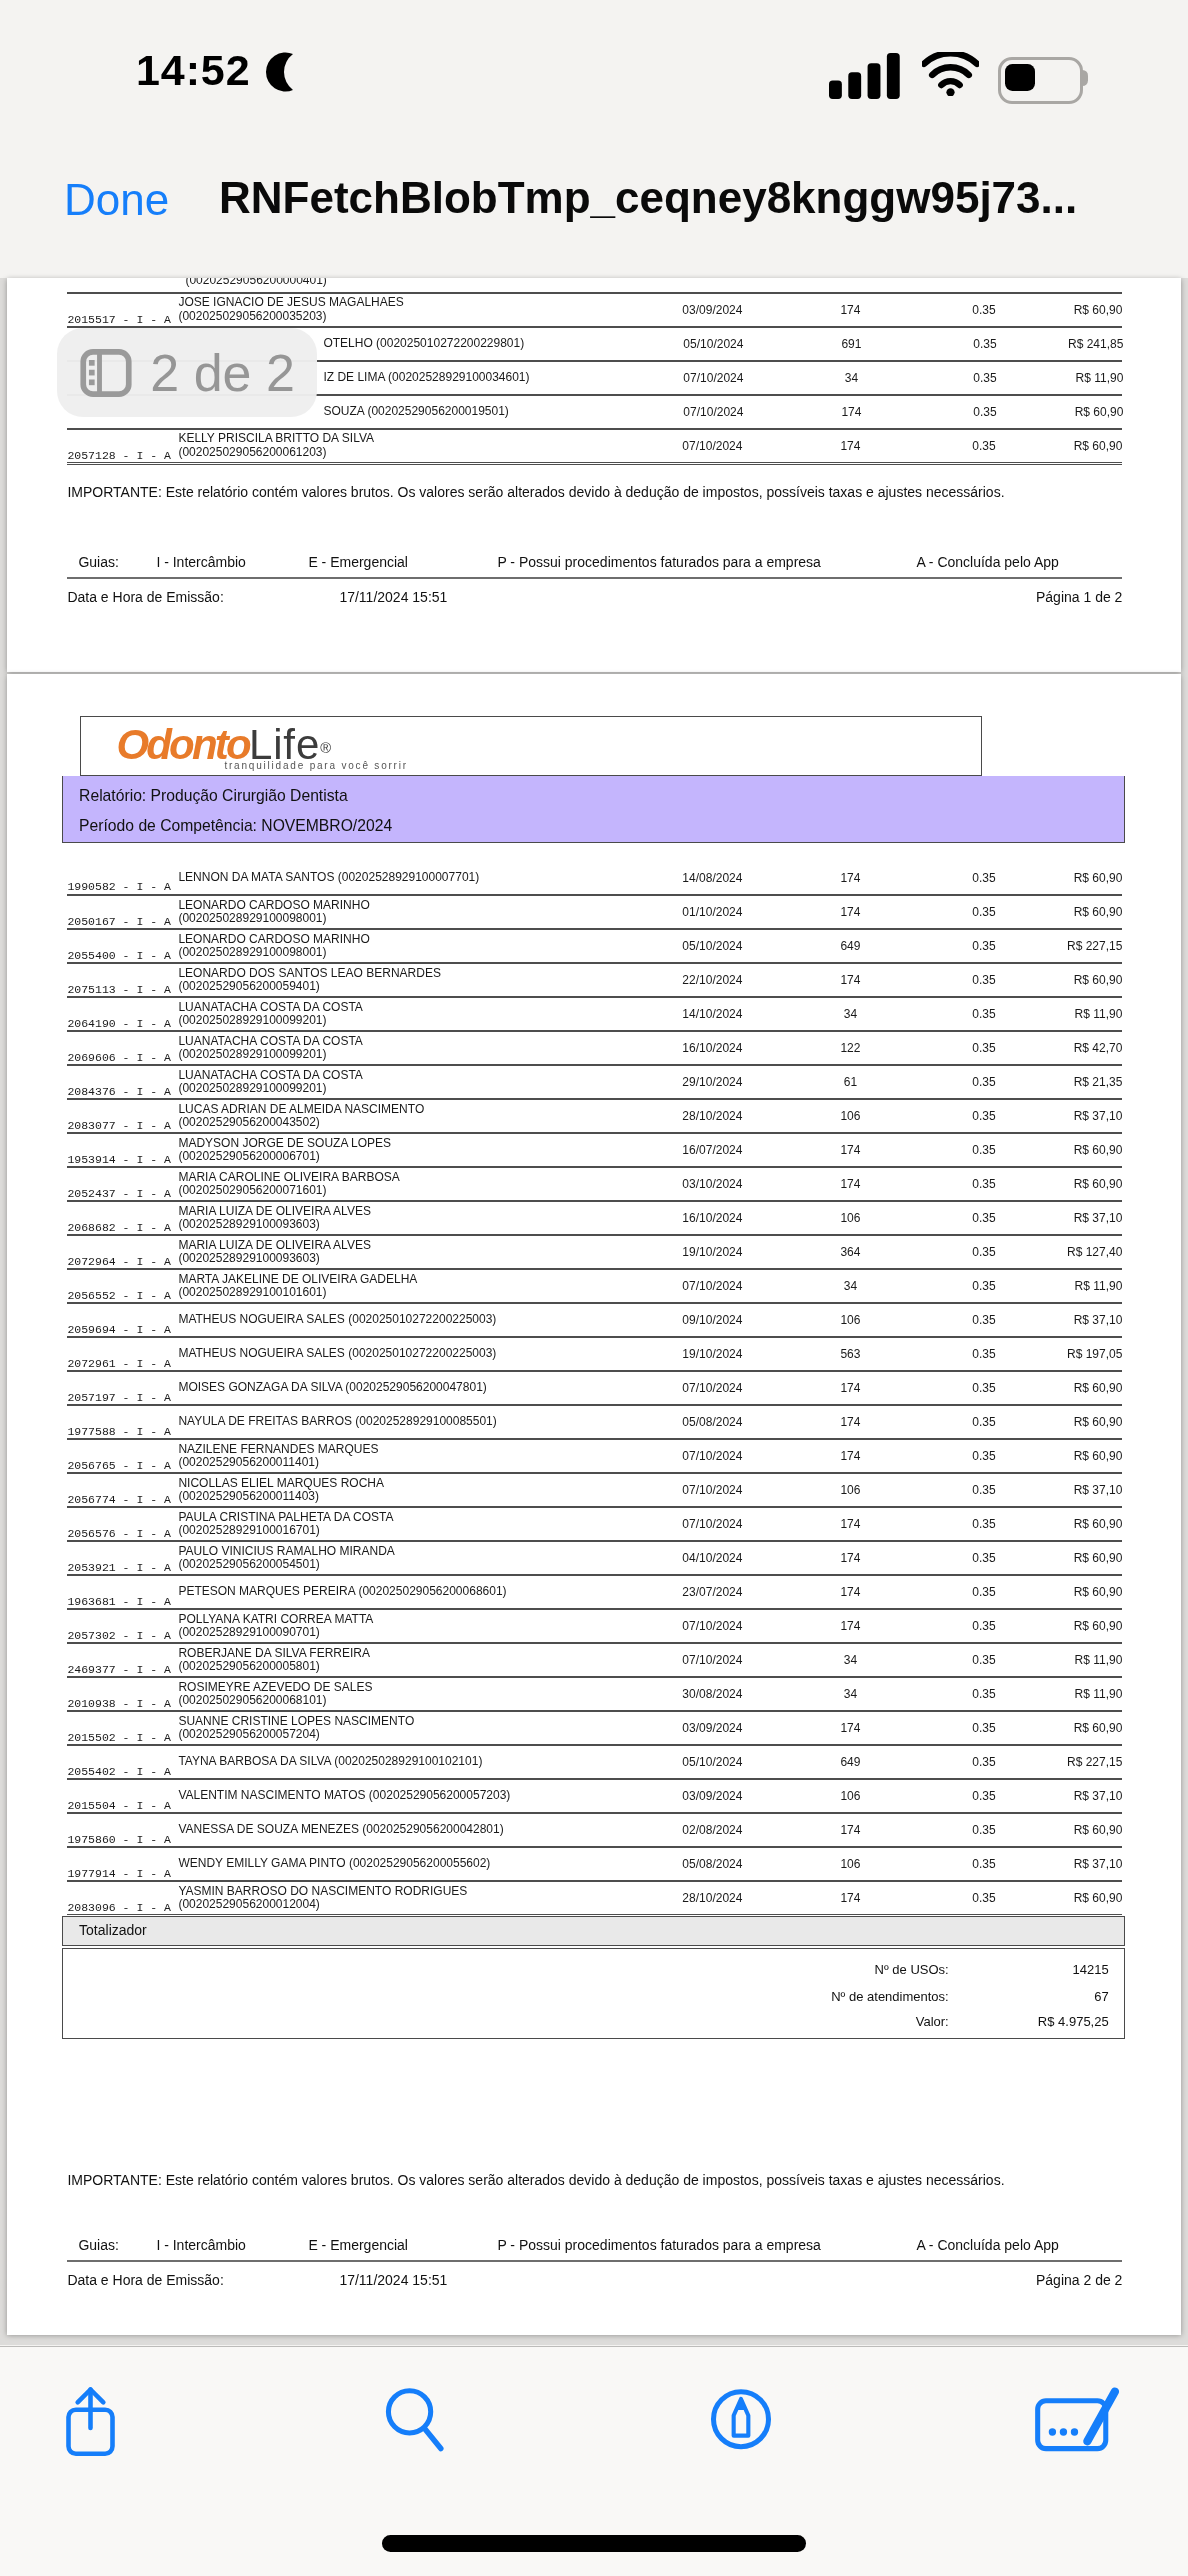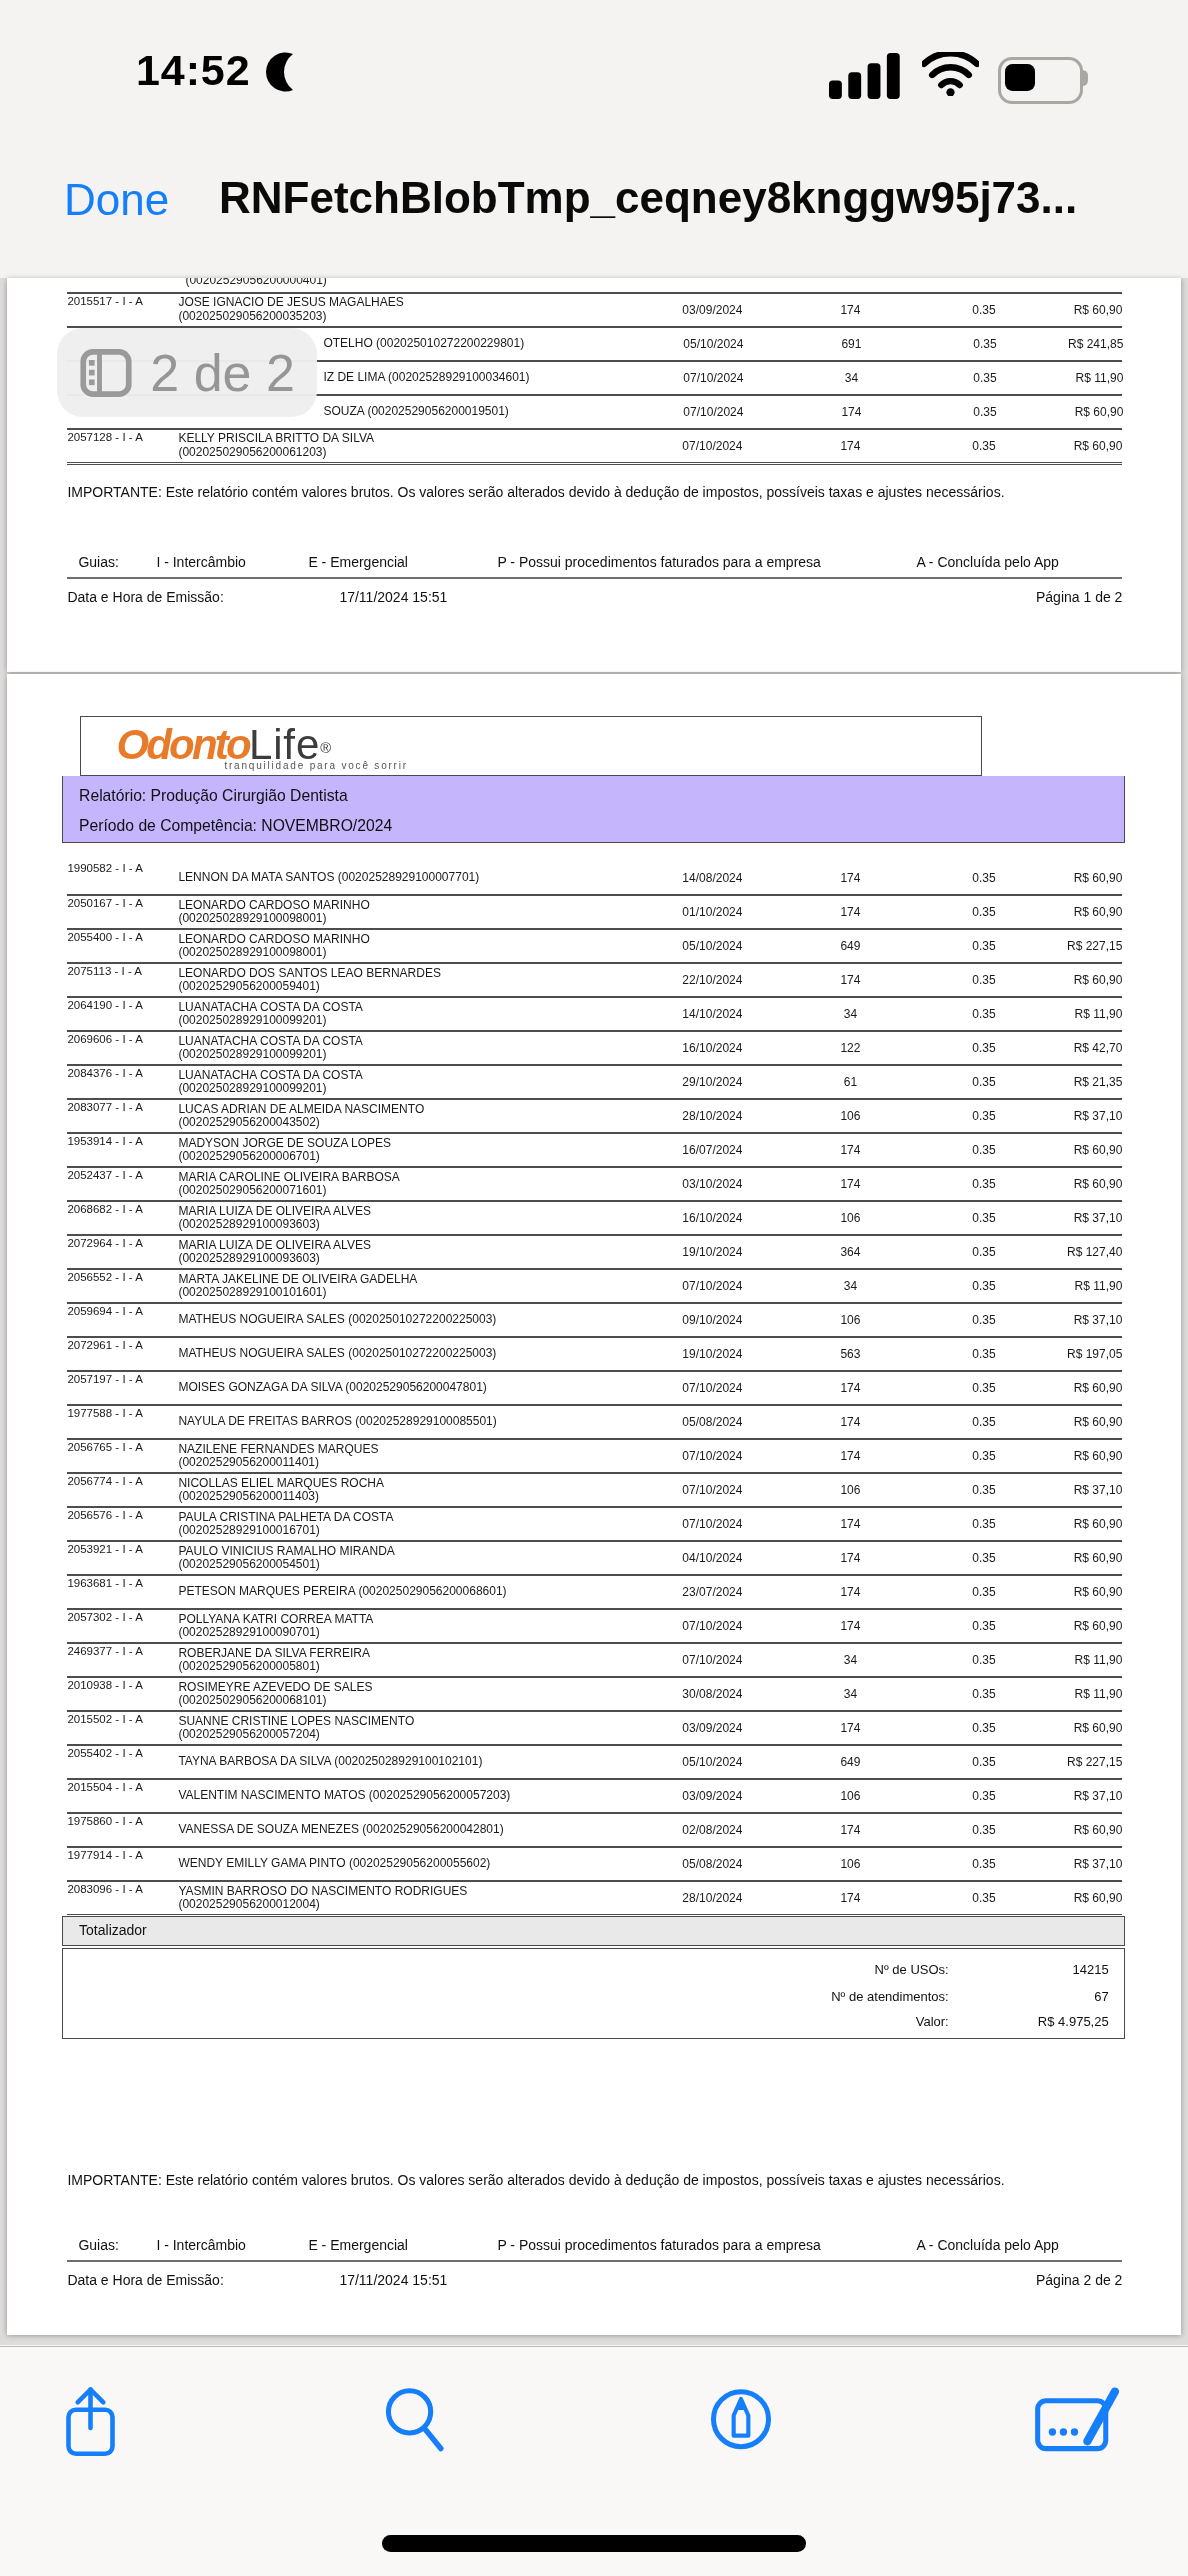--- a/index.html
+++ b/index.html
@@ -26,21 +26,21 @@
   #pdf-region{left:0;top:278px;width:1188px;height:2067px;background:#dddcda;}
   .page-card{position:absolute;left:7.4px;width:1174px;background:#fff;
              box-shadow:0 0.9px 5.5px rgba(0,0,0,.35);overflow:hidden;}
   #page1{top:0;height:394px;}
   #page2{top:396px;height:1661px;}
 
   
   .rtable{position:absolute;left:60px;width:1055px;}
   .prow{display:flex;align-items:center;height:34px;border-bottom:1.8px solid #4d4d4d;box-sizing:border-box;color:#1a1a1a;}
   .prow.has-top{border-top:1.4px solid #4d4d4d;}
-  .c-id{width:111px;font-size:11.5px;flex:none;align-self:flex-start;padding-top:1px;white-space:nowrap;}
+  .c-id{width:111px;font-size:11.5px;flex:none;align-self:flex-start;padding-top:19px;white-space:nowrap;font-family:Liberation Mono, monospace;}
   .c-name{width:465px;flex:none;font-size:12px;line-height:13.4px;}
   .c-date{width:138px;flex:none;text-align:center;font-size:12px;}
   .c-uso{width:138px;flex:none;text-align:center;font-size:12px;}
   .c-pct{width:129px;flex:none;text-align:center;font-size:12px;}
   .c-val{width:74px;flex:none;text-align:right;font-size:12px;white-space:nowrap;}
   .prow.partial .c-name{padding-left:145px;width:321px;}
   .frag-row{height:14.7px;border-bottom:1.4px solid #4d4d4d;box-sizing:border-box;overflow:hidden;}
   .frag-row .code{margin-left:118px;margin-top:-5.5px;font-size:12px;color:#1a1a1a;}
   .end-line{height:0;border-bottom:1.4px solid #4d4d4d;margin-top:1.8px;}
 

